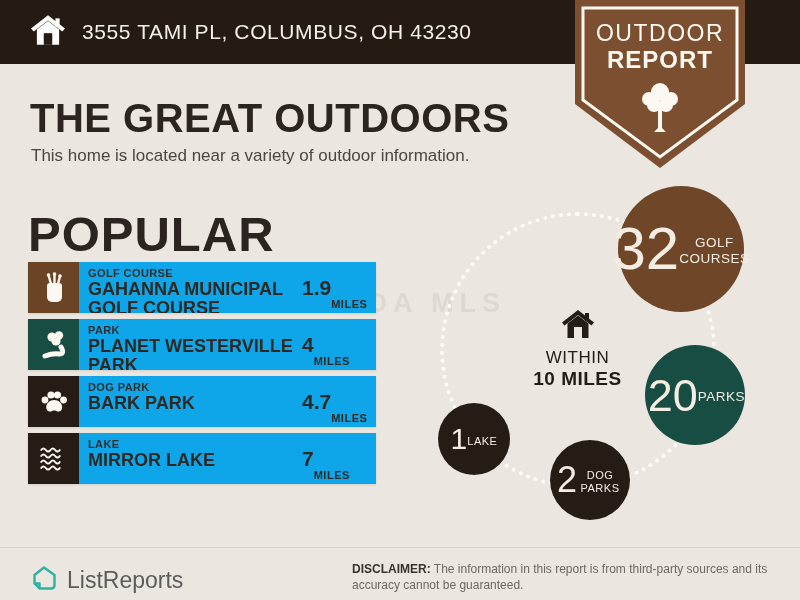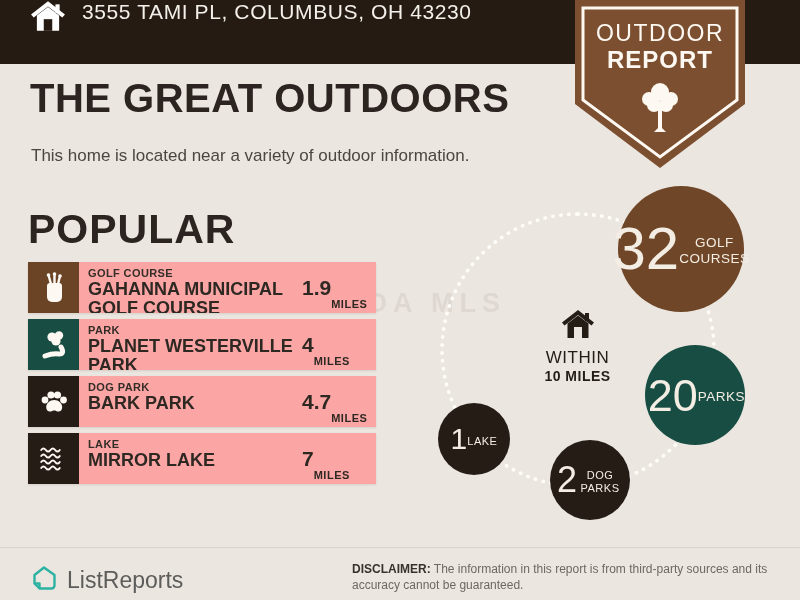--- a/index.html
+++ b/index.html
@@ -2,64 +2,64 @@
 <html><head>
 <meta charset="utf-8">
 <style>
   * { margin:0; padding:0; box-sizing:border-box; }
   html,body { width:800px; height:600px; }
   body { font-family:"Liberation Sans", sans-serif; }
   .page { position:relative; width:800px; height:600px; background:#ebe6e0; overflow:hidden; }
 
   
   .topbar { position:absolute; left:0; top:0; width:800px; height:64px;
-            background:#251b13; display:flex; z-index:2; }
+            background:#251b13; display:flex; align-items:center; z-index:2; }
   .topbar .home-ic { margin-left:30px; }
   .topbar .addr { margin-left:16px; color:#f3efe9; font-size:21px; letter-spacing:.6px; }
 
   
   .badge { position:absolute; left:575px; top:0; width:170px; height:172px; z-index:5; }
   .badge svg.shape { position:absolute; left:0; top:0; }
   .badge .btxt { position:absolute; width:100%; text-align:center; color:#fdf9f2; }
   .badge .b1 { top:20px; font-size:23px; font-weight:400; letter-spacing:1.5px; }
   .badge .b2 { top:46px; font-size:24px; font-weight:700; letter-spacing:1px; }
   .badge .tree { position:absolute; left:50%; top:80px; transform:translateX(-50%); }
 
   
-  .title { position:absolute; left:30px; top:76px; font-size:40px; font-weight:700;
+  .title { position:absolute; left:30px; top:96px; font-size:40px; font-weight:700;
            color:#2b2420; letter-spacing:.5px; }
   .subtitle { position:absolute; left:31px; top:146px; font-size:17px; color:#4c4640; }
-  .popular { position:absolute; left:28px; top:206px; font-size:41px; font-weight:700;
+  .popular { position:absolute; left:28px; top:206px; font-size:49px; font-weight:700;
              color:#2b2420; letter-spacing:1px; }
 
   
   .list { position:absolute; left:28px; top:262px; width:348px; display:flex;
           flex-direction:column; gap:6px; }
-  .card { height:51px; background:#fca5a5; display:flex; align-items:stretch;
+  .card { height:51px; background:#0ea5e9; display:flex; align-items:stretch;
           box-shadow:0 1px 2px rgba(60,50,40,.12); overflow:hidden; }
   .isq { width:51px; min-width:51px; height:51px; display:flex; align-items:center;
          justify-content:center; }
   .isq.brown { background:#6b4425; }
   .isq.teal  { background:#174d43; }
   .isq.dark  { background:#251c15; }
   .cbody { flex:1; padding:5px 4px 0 9px; overflow:hidden; }
   .cat  { font-size:11px; font-weight:700; color:#332d27; letter-spacing:.4px; }
   .name { font-size:18px; font-weight:700; color:#2e2822; line-height:19px; margin-top:1px; }
   .dist { width:74px; min-width:74px; display:flex; flex-direction:row;
           align-items:center; justify-content:flex-start; padding-right:4px; }
   .dnum { font-size:21px; font-weight:700; color:#2e2822; line-height:22px; }
   .dunit{ font-size:11px; font-weight:700; color:#2e2822; letter-spacing:.5px;margin-top:32px; }
 
   
   .dotring { position:absolute; left:440px; top:212px; width:276px; height:276px;
              border:4px dotted #fffdf9; border-radius:50%; z-index:1; }
   .center-home { position:absolute; left:505px; top:308px; width:145px; text-align:center;
                  z-index:3; color:#241d16; }
   .center-home .w1 { font-size:17px; letter-spacing:.5px; margin-top:4px; }
-  .center-home .w2 { font-size:14px; font-weight:700; letter-spacing:.5px; }
+  .center-home .w2 { font-size:19px; font-weight:700; letter-spacing:.5px; }
   .bubble { position:absolute; border-radius:50%; display:flex; flex-direction:row;
             align-items:center; justify-content:center; color:#f4ede3; z-index:4;
             text-align:center; }
   .bubble .num { font-weight:400; line-height:1; }
   .bubble .lbl { font-weight:400; letter-spacing:.5px; line-height:1.15; margin-top:4px; }
   .bub-golf { left:618px; top:186px; width:126px; height:126px; background:#6f4728; }
   .bub-golf .num { font-size:60px; }
   .bub-golf .lbl { font-size:13.5px; width:90px; }
   .bub-park { left:645px; top:345px; width:100px; height:100px; background:#174d43;justify-content:flex-end; }
   .bub-park .num { font-size:45px; }

